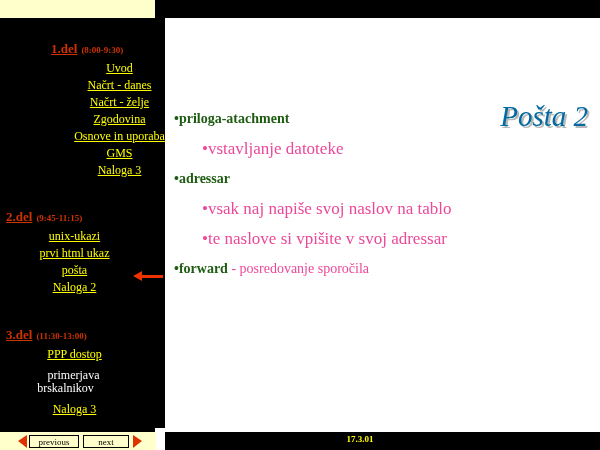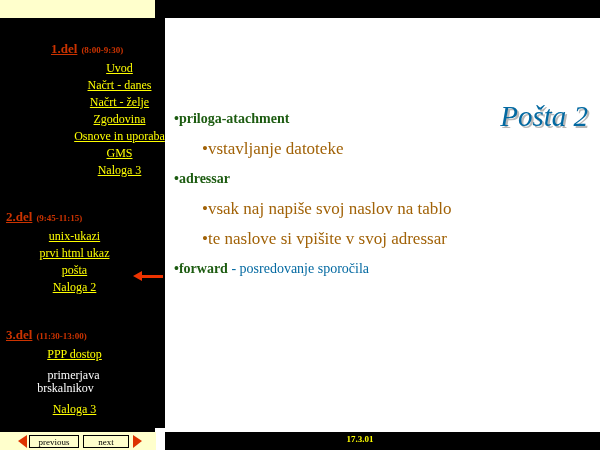--- a/index.html
+++ b/index.html
@@ -137,25 +137,25 @@
     width: 420px;
   }
   .b1 {
     color: #1d5c11;
     font-weight: bold;
     font-size: 14px;
     line-height: 30px;
     white-space: nowrap;
   }
   .b1 .tail {
-    color: #0369a1;
+    color: #ec4899;
     font-weight: normal;
   }
   .b2 {
-    color: #a16207;
+    color: #ec4899;
     font-size: 17px;
     line-height: 30px;
     padding-left: 28px;
     white-space: nowrap;
   }
   .bullet-dot { letter-spacing: 0; }
 
   
   .footer-black-left {
     position: absolute;

